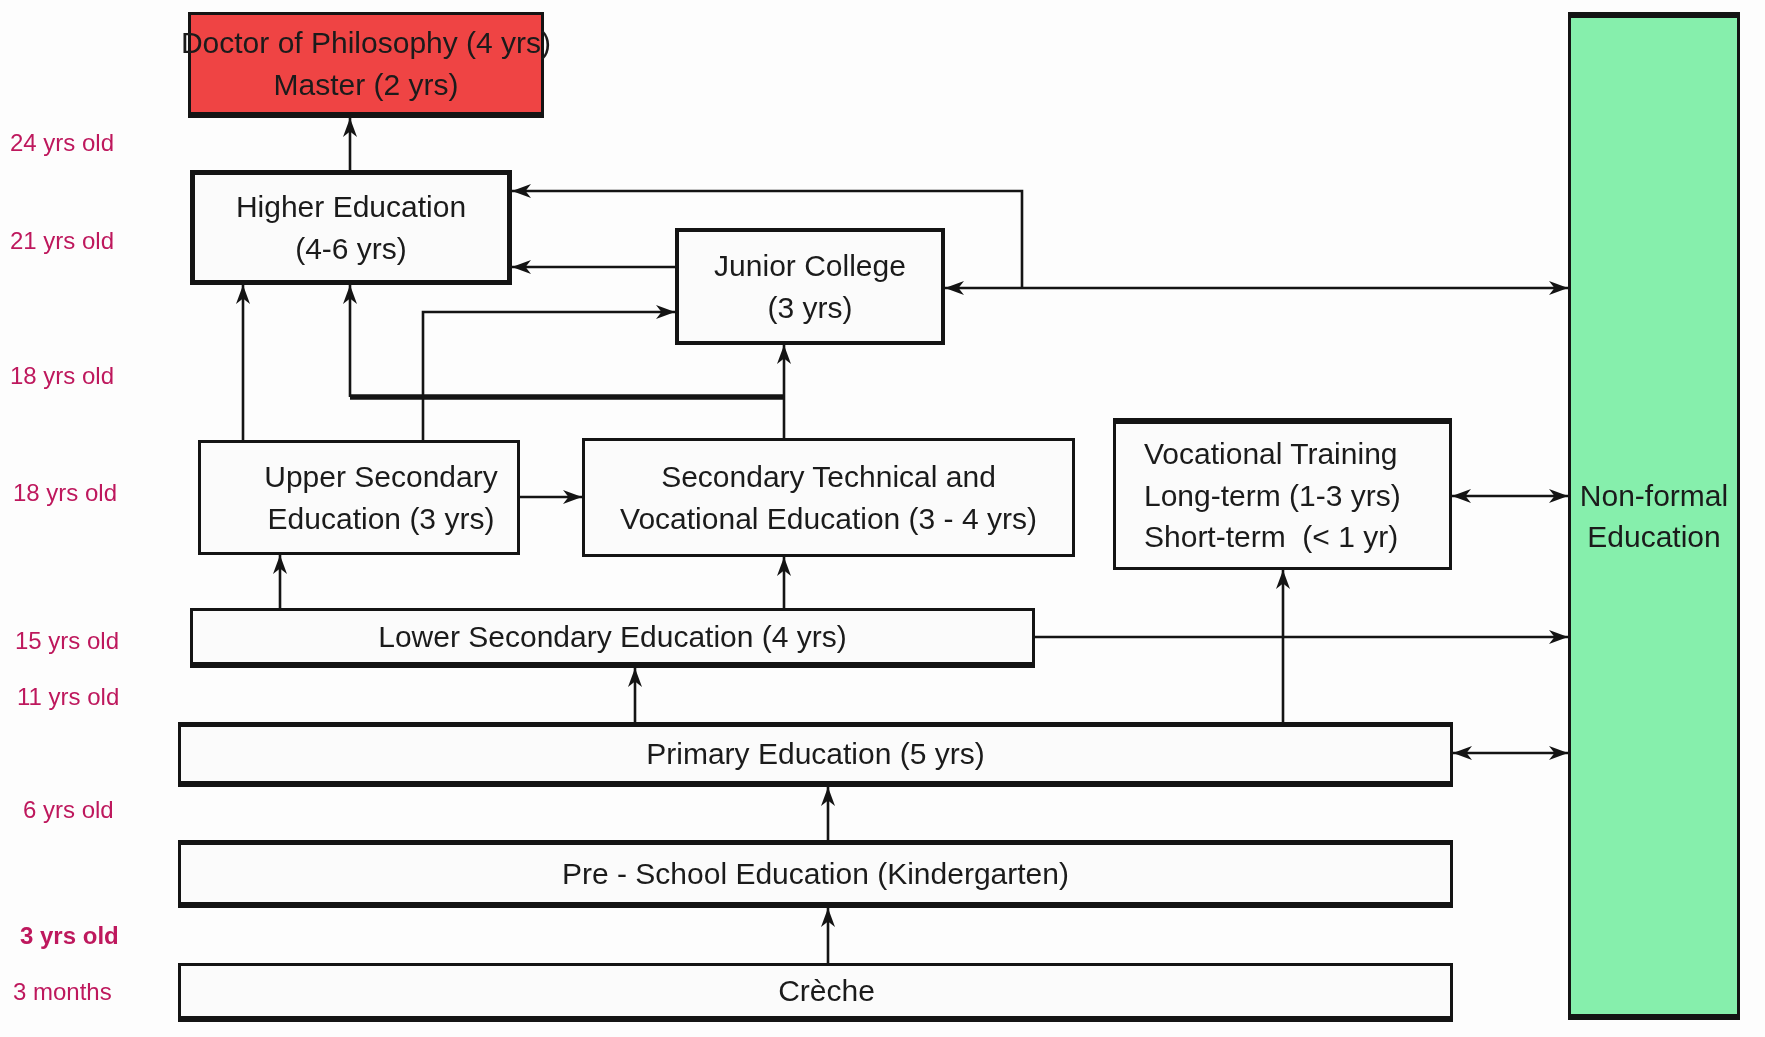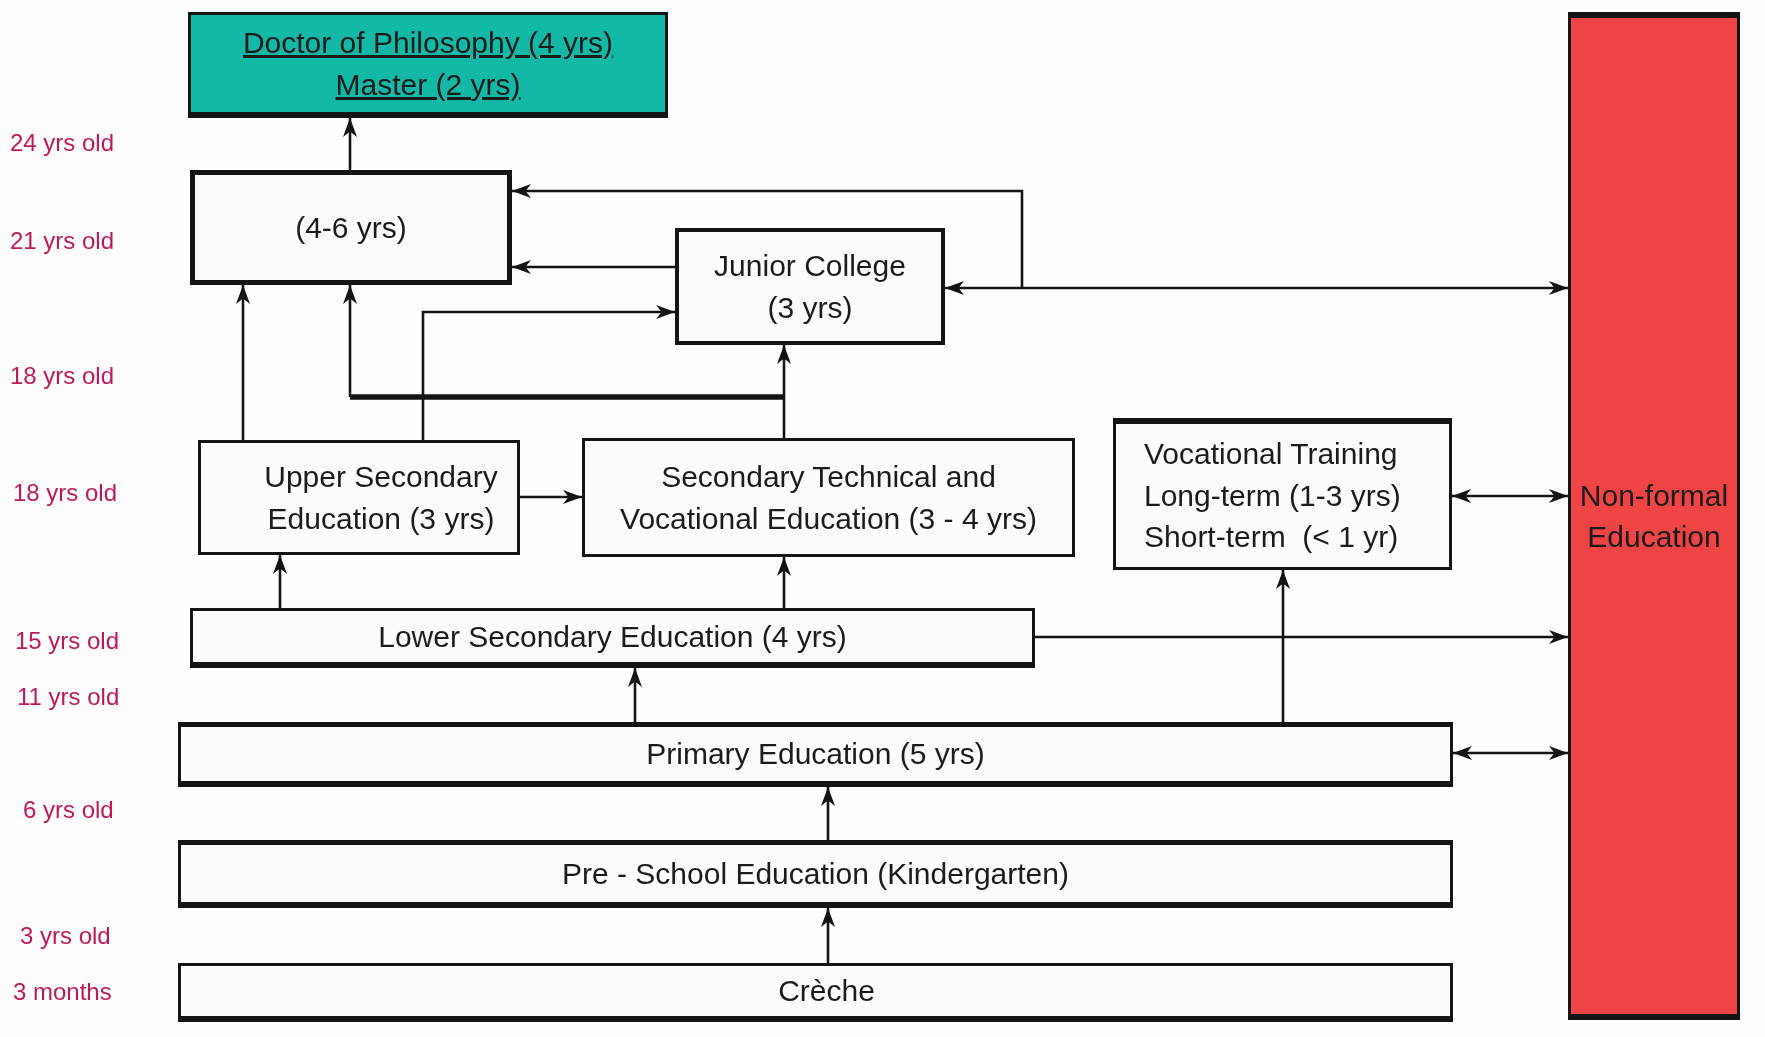--- a/index.html
+++ b/index.html
@@ -66,25 +66,26 @@
       <polyline points="1452,496 1568,496" fill="none" stroke="#141414" stroke-width="2.6" marker-end="url(#ah)" marker-start="url(#ahs)"></polyline>
       <polyline points="280,608 280,555" fill="none" stroke="#141414" stroke-width="2.6" marker-end="url(#ah)"></polyline>
       <polyline points="784,608 784,557" fill="none" stroke="#141414" stroke-width="2.6" marker-end="url(#ah)"></polyline>
       <polyline points="1035,637 1568,637" fill="none" stroke="#141414" stroke-width="2.6" marker-end="url(#ah)"></polyline>
       <polyline points="635,722 635,668" fill="none" stroke="#141414" stroke-width="2.6" marker-end="url(#ah)"></polyline>
       <polyline points="1283,722 1283,570" fill="none" stroke="#141414" stroke-width="2.6" marker-end="url(#ah)"></polyline>
       <polyline points="1453,753 1568,753" fill="none" stroke="#141414" stroke-width="2.6" marker-end="url(#ah)" marker-start="url(#ahs)"></polyline>
       <polyline points="828,840 828,787" fill="none" stroke="#141414" stroke-width="2.6" marker-end="url(#ah)"></polyline>
       <polyline points="828,963 828,908" fill="none" stroke="#141414" stroke-width="2.6" marker-end="url(#ah)"></polyline>
     </svg>
-    <div class="node align-center" style="left: 188px; top: 12px; width: 480px; height: 106px; border-width: 3px 3px 6px; background: #14b8a6; text-decoration: underline;">
+    <div class="node align-center" style="left: 188px; top: 12px; width: 356px; height: 106px; border-width: 3px 3px 6px; background: #ef4444;">
       <div class="line">Doctor of Philosophy (4 yrs)</div>
       <div class="line">Master (2 yrs)</div>
     </div>
     <div class="node align-center" style="left: 190px; top: 170px; width: 322px; height: 115px; border-width: 5px; background: rgb(251, 251, 251);">
+      <div class="line">Higher Education</div>
       <div class="line">(4-6 yrs)</div>
     </div>
     <div class="node align-center" style="left: 675px; top: 228px; width: 270px; height: 117px; border-width: 4px; background: rgb(251, 251, 251);">
       <div class="line">Junior College</div>
       <div class="line">(3 yrs)</div>
     </div>
     <div class="node align-center" style="left: 198px; top: 440px; width: 322px; height: 115px; border-width: 3px; background: rgb(251, 251, 251); padding-left: 44px;">
       <div class="line">Upper Secondary</div>
       <div class="line">Education (3 yrs)</div>
     </div>
@@ -102,26 +103,26 @@
     </div>
     <div class="node align-center" style="left: 178px; top: 722px; width: 1275px; height: 65px; border-width: 5px 3px 6px; background: rgb(251, 251, 251);">
       <div class="line">Primary Education (5 yrs)</div>
     </div>
     <div class="node align-center" style="left: 178px; top: 840px; width: 1275px; height: 68px; border-width: 5px 3px 6px; background: rgb(251, 251, 251);">
       <div class="line">Pre - School Education (Kindergarten)</div>
     </div>
     <div class="node align-center" style="left: 178px; top: 963px; width: 1275px; height: 59px; border-width: 3px 3px 6px; background: rgb(251, 251, 251); padding-left: 22px;">
       <div class="line">Crèche</div>
     </div>
-    <div class="node align-center" style="left: 1568px; top: 12px; width: 172px; height: 1008px; border-width: 6px 3px; background: #ef4444;">
+    <div class="node align-center" style="left: 1568px; top: 12px; width: 172px; height: 1008px; border-width: 6px 3px; background: #86efac;">
       <div class="line">Non-formal</div>
       <div class="line">Education</div>
     </div>
     <div class="age-label" style="left: 10px; top: 143px;">24 yrs old</div>
     <div class="age-label" style="left: 10px; top: 241px;">21 yrs old</div>
     <div class="age-label" style="left: 10px; top: 376px;">18 yrs old</div>
     <div class="age-label" style="left: 13px; top: 493px;">18 yrs old</div>
     <div class="age-label" style="left: 15px; top: 641px;">15 yrs old</div>
     <div class="age-label" style="left: 17px; top: 697px;">11 yrs old</div>
     <div class="age-label" style="left: 23px; top: 810px;">6 yrs old</div>
-    <div class="age-label" style="left: 20px; top: 936px;">3 yrs old</div>
+    <div class="age-label" style="left: 20px; top: 936px; font-weight: bold;">3 yrs old</div>
     <div class="age-label" style="left: 13px; top: 992px;">3 months</div>
   </div>
 
 </body></html>

